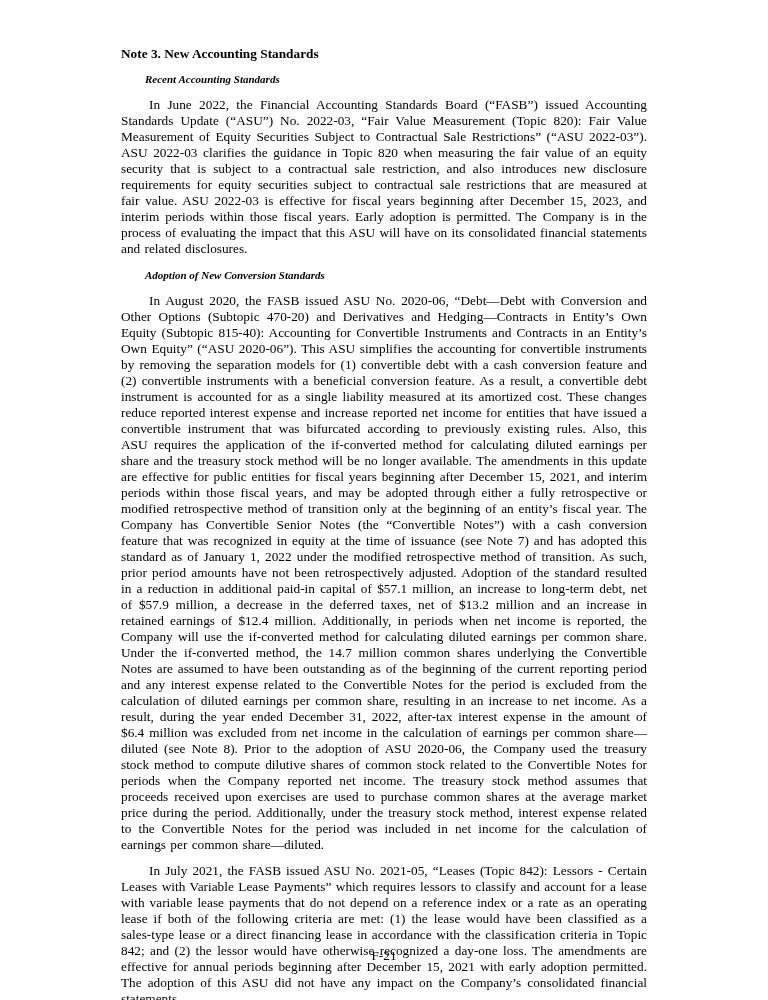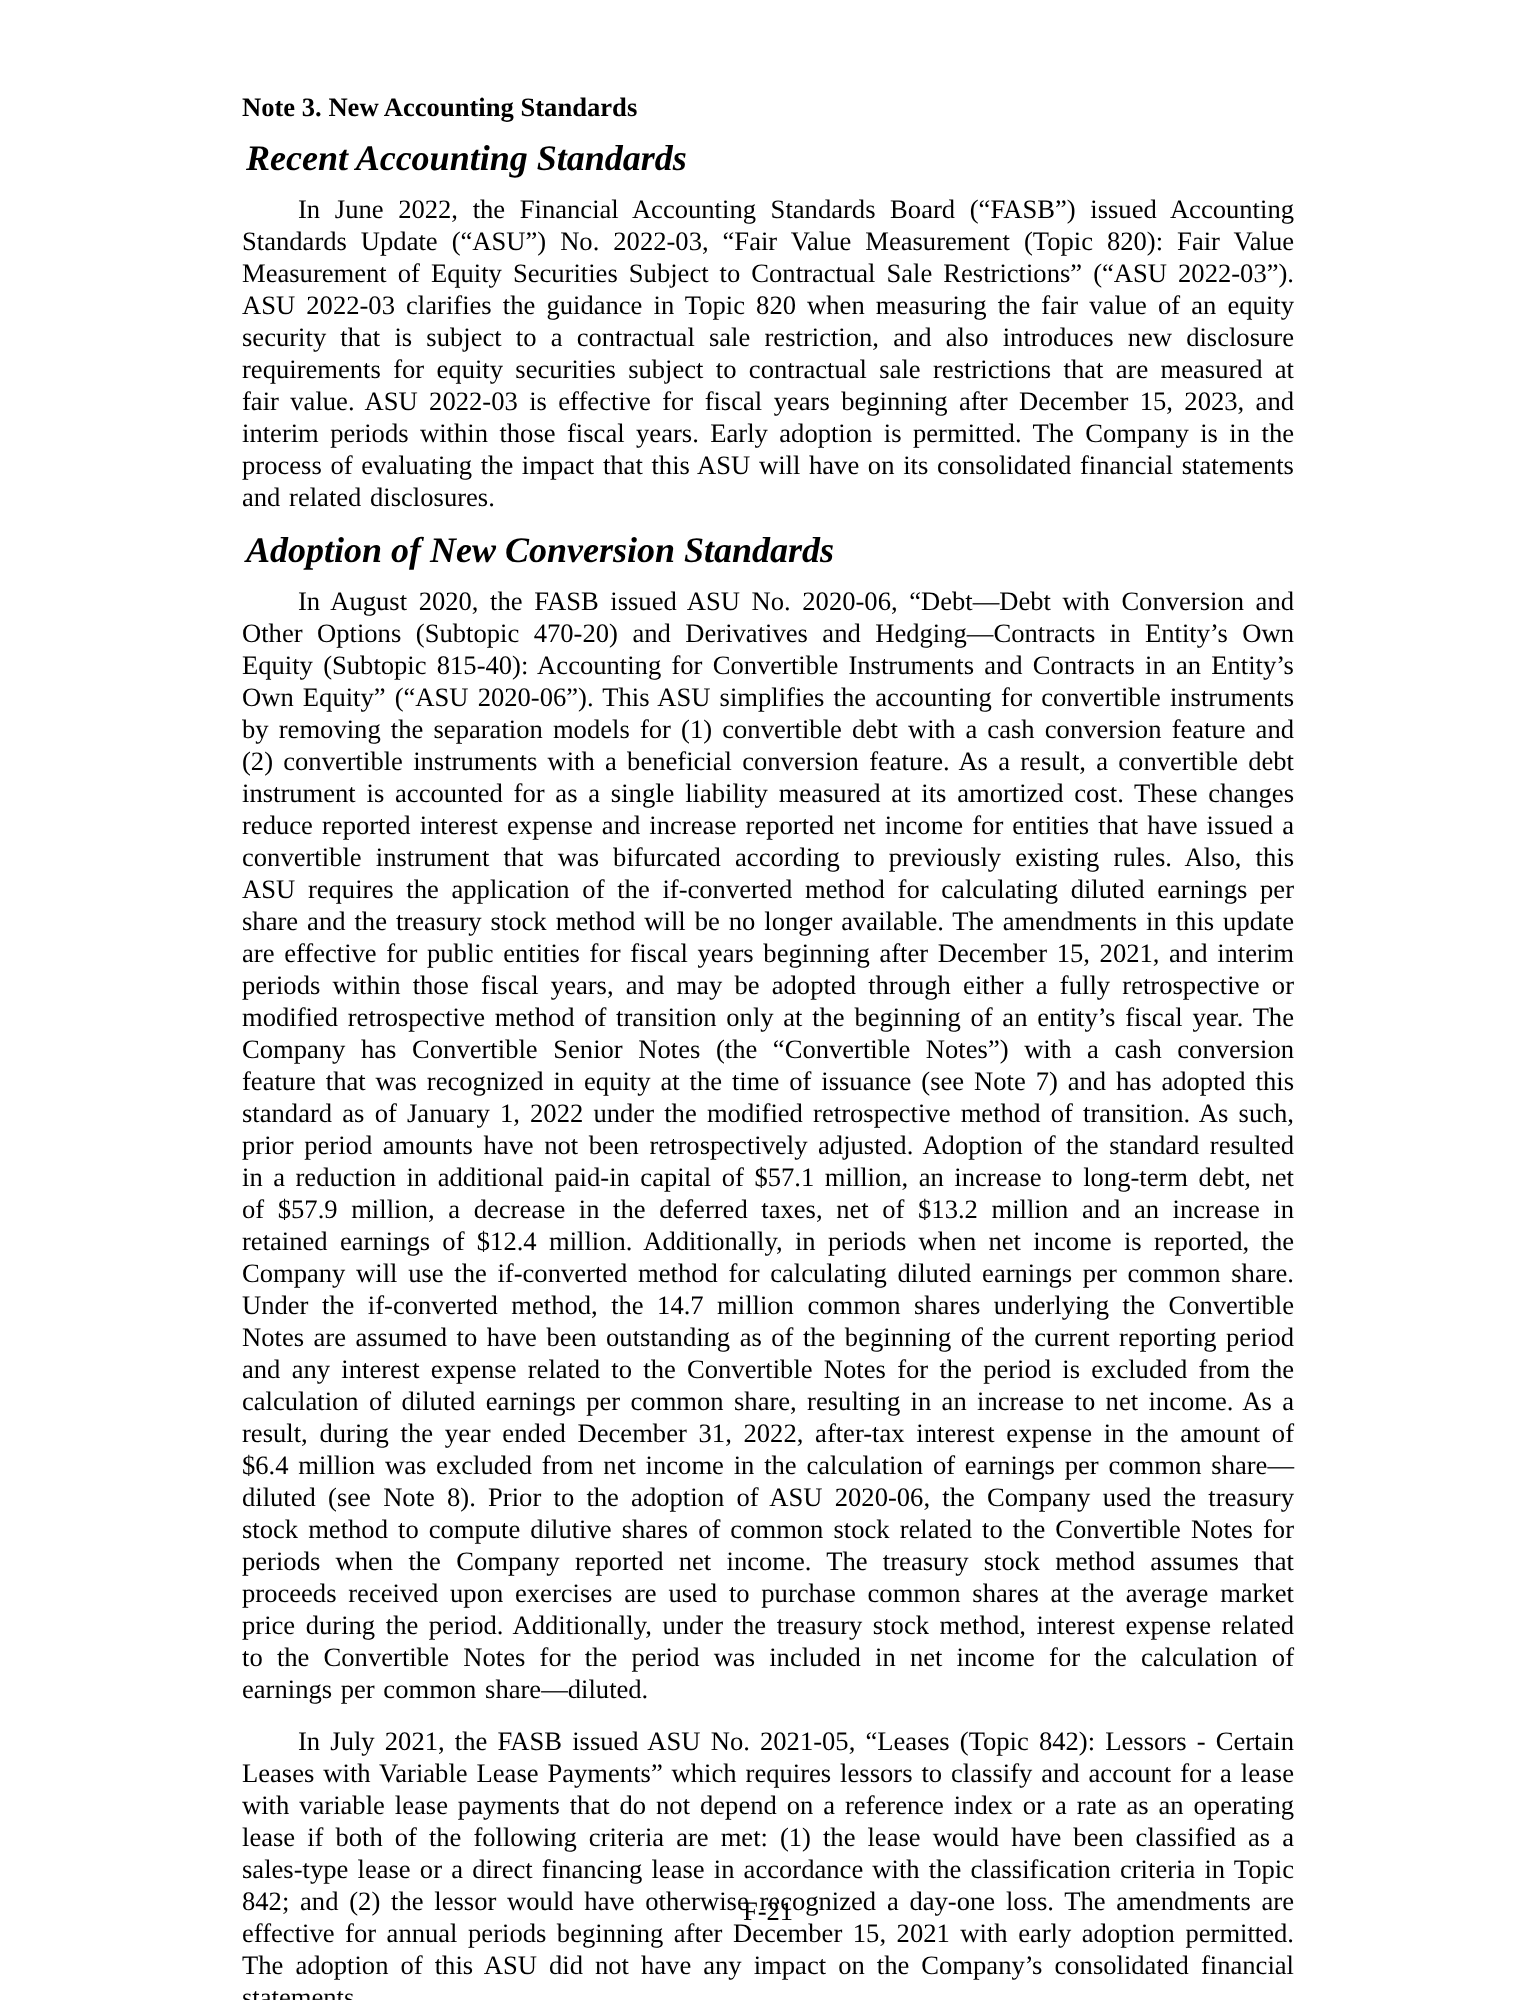--- a/index.html
+++ b/index.html
@@ -20,24 +20,24 @@
     line-height: 16px;
     color: #000000;
     overflow: hidden;
   }
   .note-title {
     font-size: 13.3px;
     font-weight: bold;
     margin: 0 0 9px 0;
   }
   .subheading {
-    font-size: 18px;
+    font-size: 11px;
     font-weight: bold;
     font-style: italic;
-    margin: 0 0 10px 2px;
+    margin: 0 0 10px 24px;
   }
   .para {
     margin: 0 0 10px 0;
     text-align: justify;
     text-indent: 28px;
     word-spacing: 1px;
   }
   .footer {
     position: absolute;
     left: 0;

